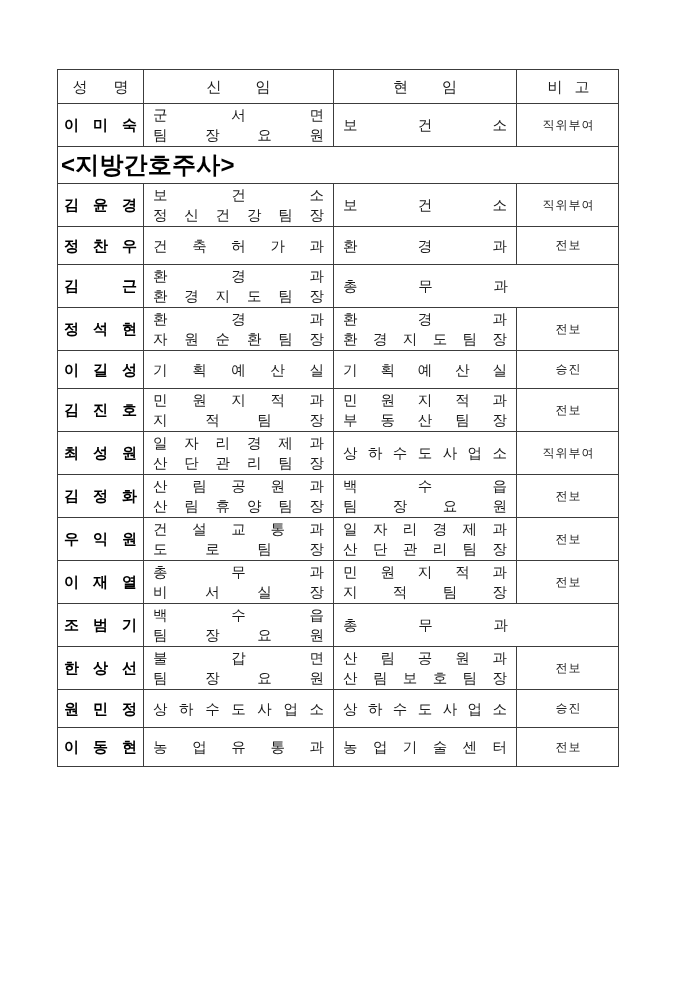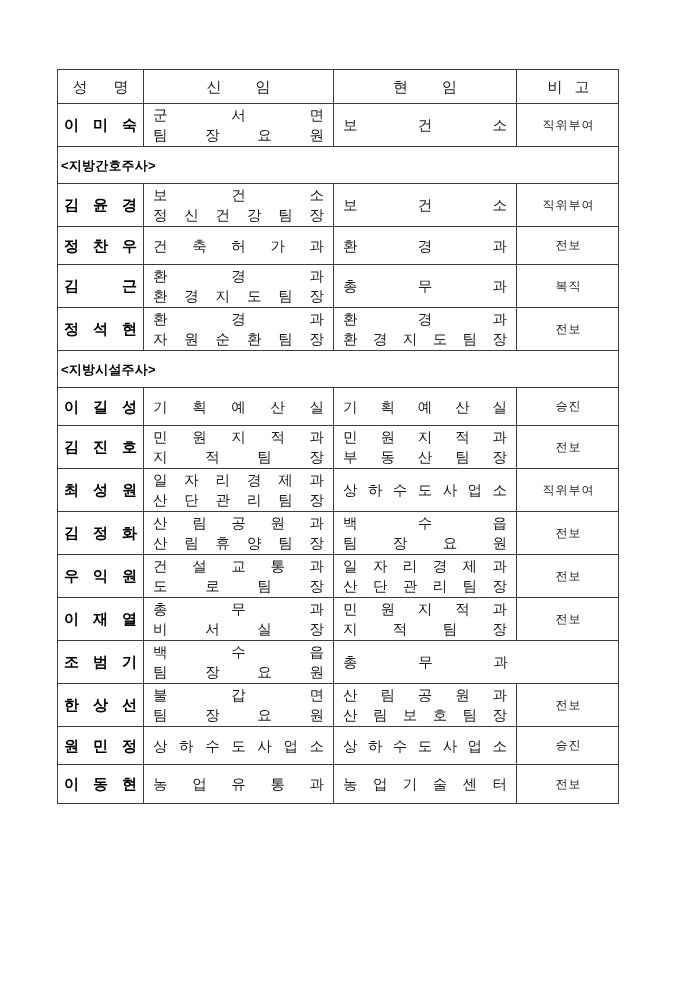--- a/index.html
+++ b/index.html
@@ -26,21 +26,21 @@
   .header-row{height:34px;}
   .header-row .dist{justify-content:center;}
   .hg0{gap:26px;}
   .hg1,.hg2{gap:34px;}
   .hg3{gap:12px;}
   .header-row .ch{font-size:15px;}
   
   .section-row{height:37px;align-items:center;}
   .section-text{
     font-family:"Liberation Sans","DejaVu Sans",sans-serif;
-    font-weight:800;font-size:13px;color:#000;
+    font-weight:800;font-size:24px;color:#000;
     padding-left:3px;letter-spacing:0.2px;line-height:1;
   }
   
   .dist{display:flex;justify-content:space-between;align-items:center;padding:0 9px;line-height:20px;}
   .ch{font-size:14.5px;}
   .name-cell .dist{padding:0 6px;}
   .name-cell .ch{
     font-family:"Liberation Sans","DejaVu Sans",sans-serif;
     font-weight:700;font-size:15px;color:#000;
   }
@@ -196,23 +196,20 @@
           <span class="ch">장</span>
         </div>
       </div>
       <div class="cell col-cur">
         <div class="dist">
           <span class="ch">총</span>
           <span class="ch">무</span>
           <span class="ch">과</span>
         </div>
       </div>
-      <div class="cell col-note note-cell">
-        <span class="note-text">복직</span>
-      </div>
     </div>
     <div class="row data-row" style="height: 43px;">
       <div class="cell col-name name-cell">
         <div class="dist">
           <span class="ch">정</span>
           <span class="ch">석</span>
           <span class="ch">현</span>
         </div>
       </div>
       <div class="cell col-new">
@@ -241,23 +238,20 @@
           <span class="ch">경</span>
           <span class="ch">지</span>
           <span class="ch">도</span>
           <span class="ch">팀</span>
           <span class="ch">장</span>
         </div>
       </div>
       <div class="cell col-note note-cell">
         <span class="note-text">전보</span>
       </div>
-    </div>
-    <div class="row section-row">
-      <div class="section-text">&lt;지방시설주사&gt;</div>
     </div>
     <div class="row data-row" style="height: 38px;">
       <div class="cell col-name name-cell">
         <div class="dist">
           <span class="ch">이</span>
           <span class="ch">길</span>
           <span class="ch">성</span>
         </div>
       </div>
       <div class="cell col-new">

